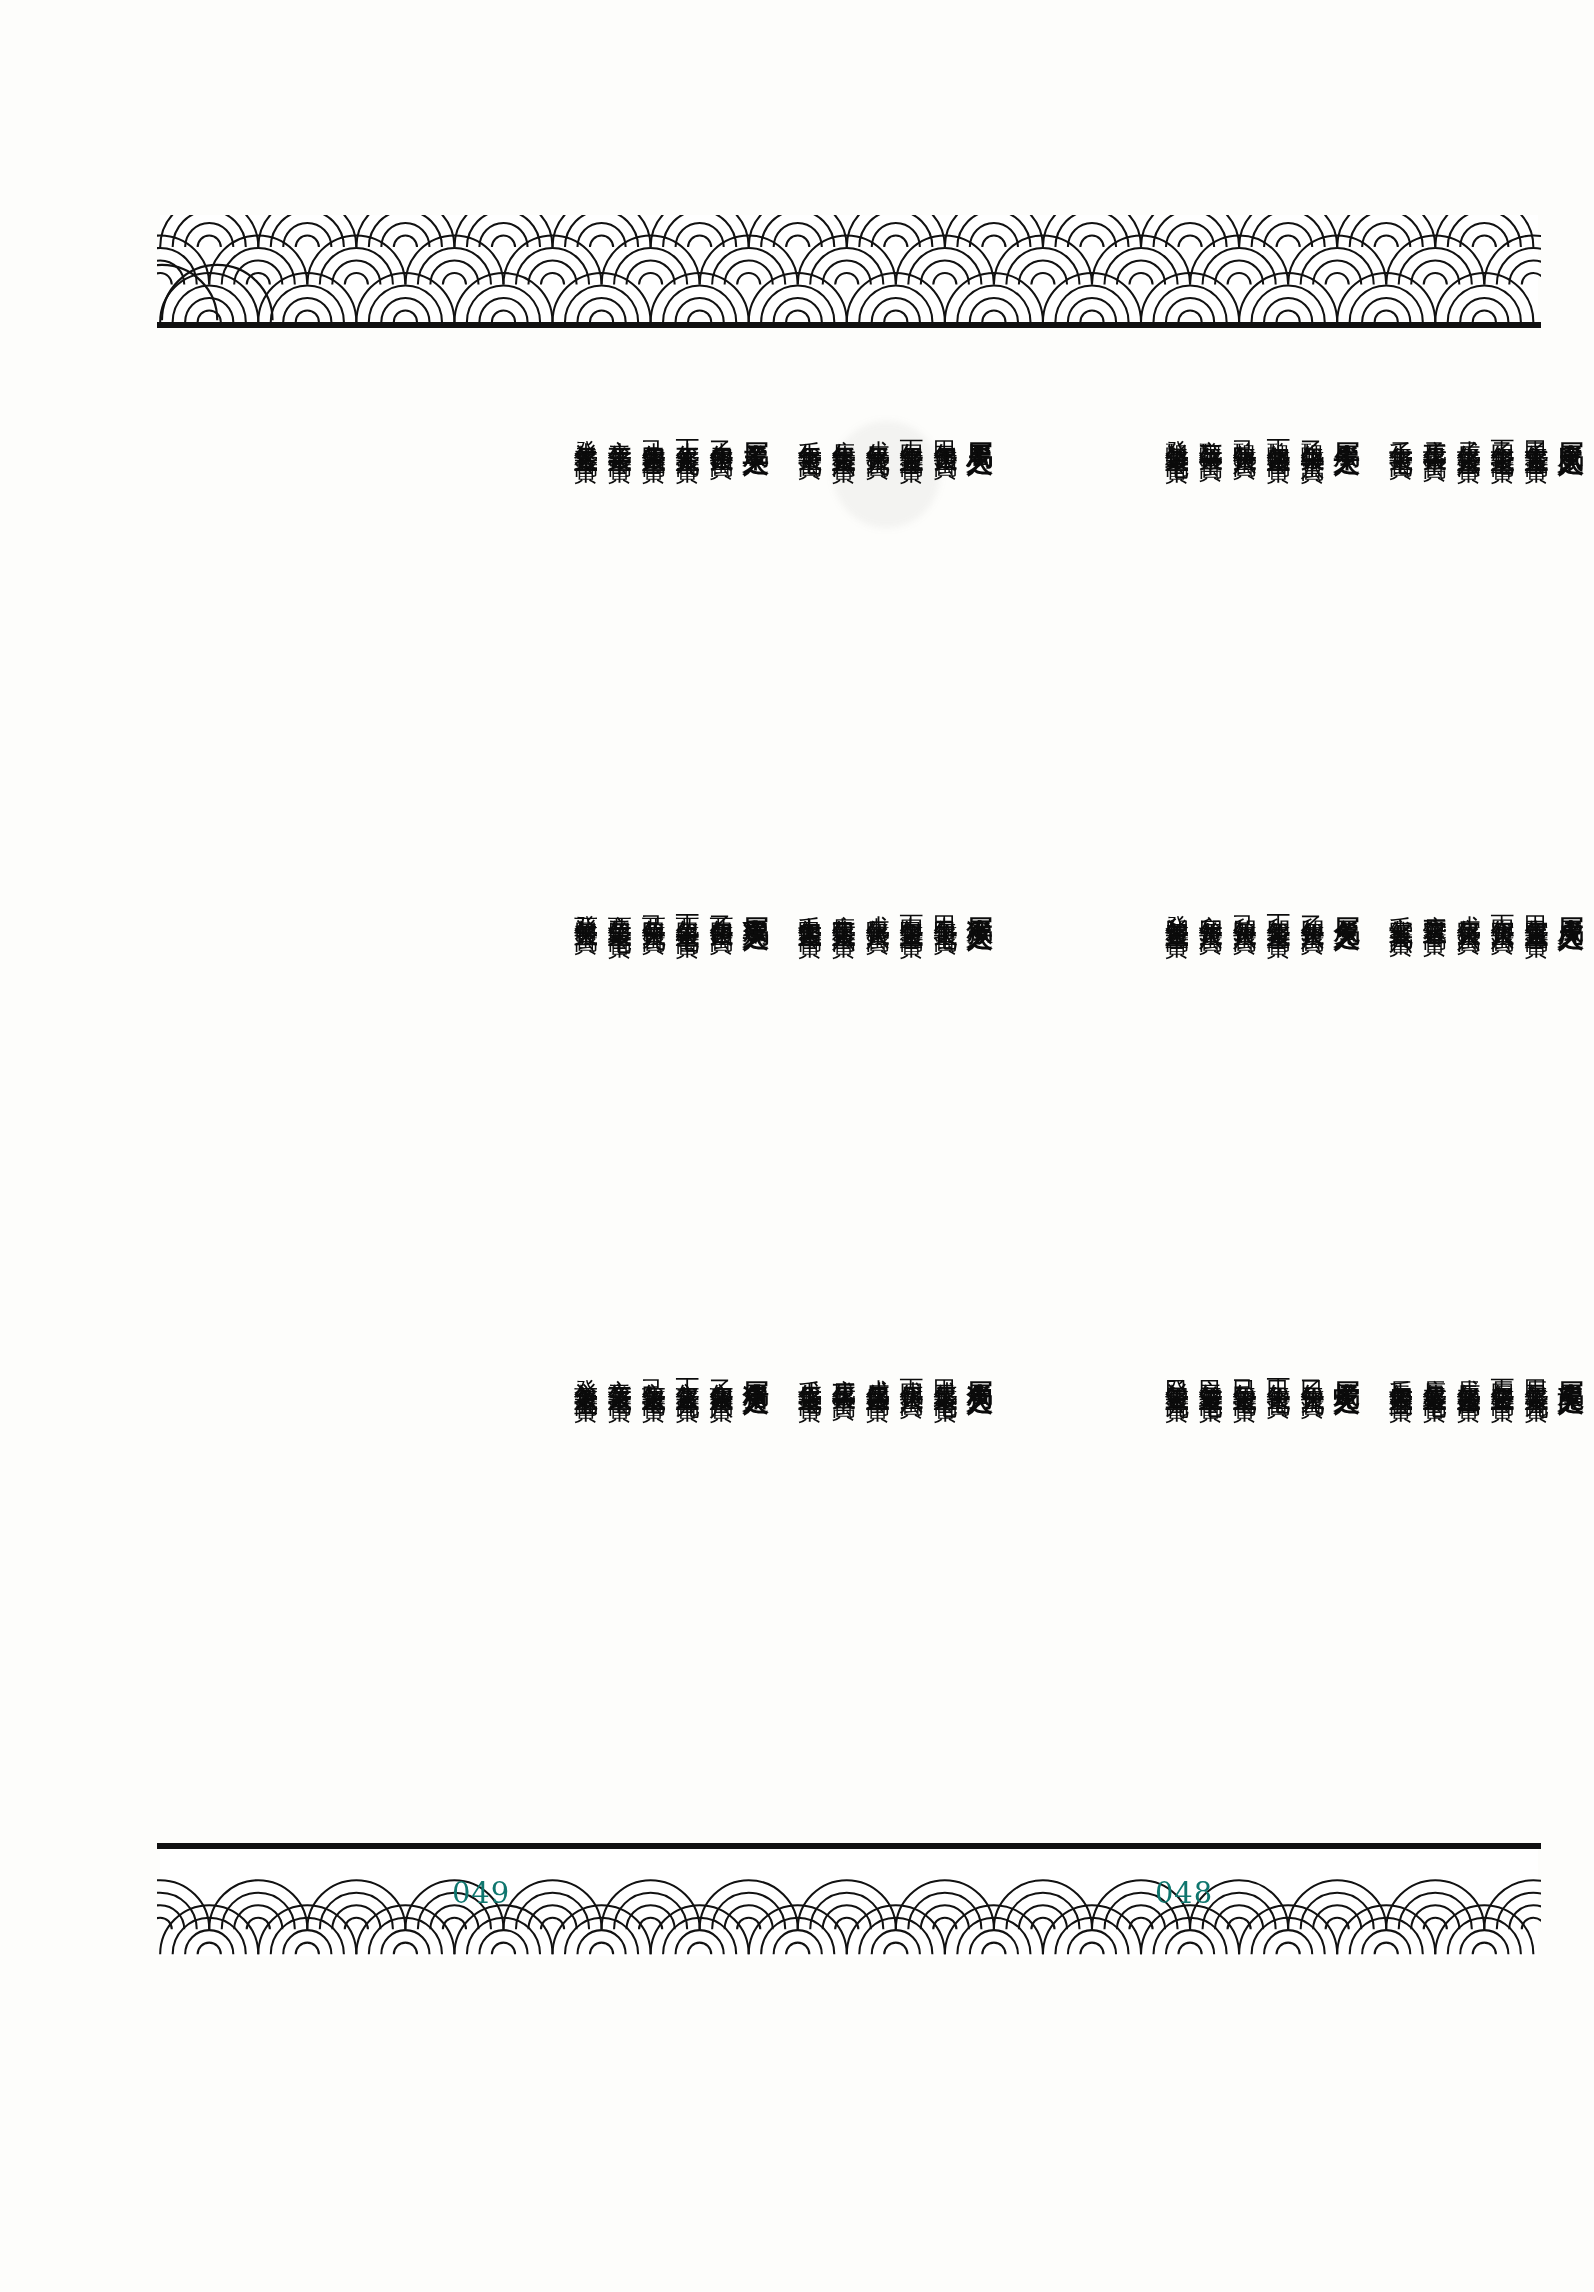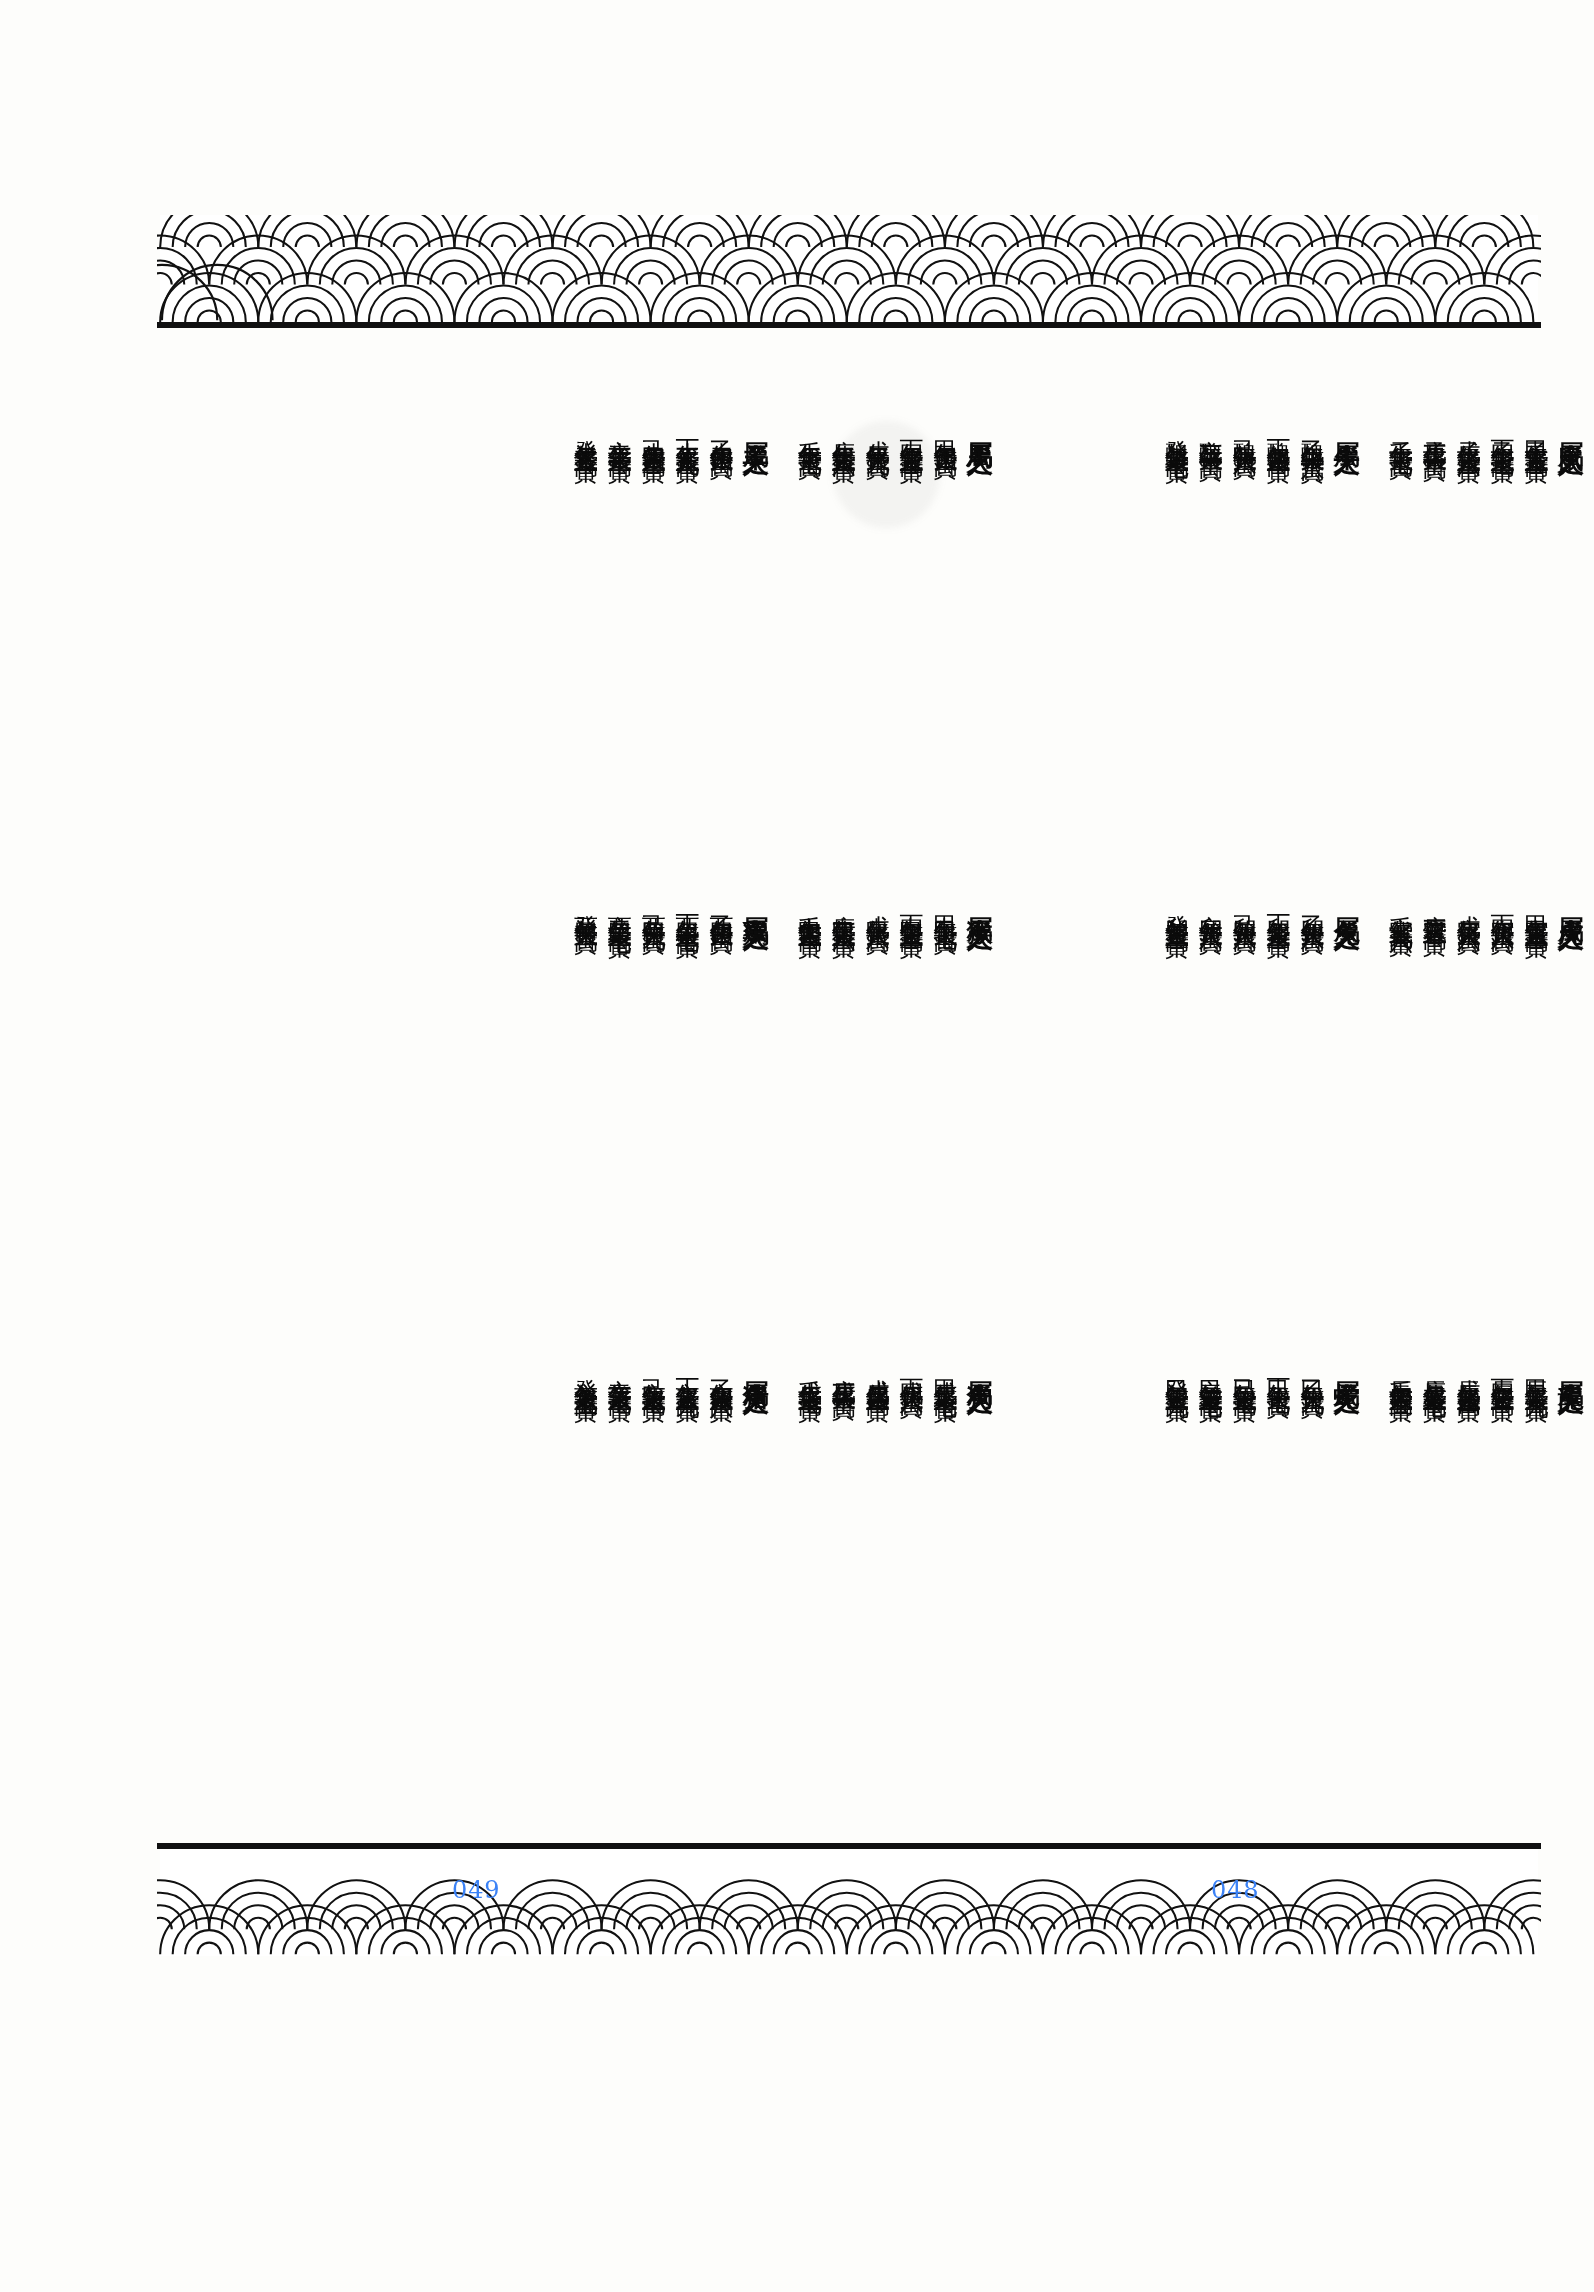--- a/index.html
+++ b/index.html
@@ -70,26 +70,26 @@
   .vcol.head {
     font-weight: bold;
     font-size: 26px;
     letter-spacing: 2.7px;
   }
 
   
   .folio {
     position: absolute;
     font-family: "DejaVu Serif", "Liberation Serif", serif;
-    font-size: 24px;
-    color: #3b82f6;
+    font-size: 29px;
+    color: #0f766e;
     letter-spacing: 0.9px;
   }
   .folio.left { left: 452px; top: 1876px; }
-  .folio.right { left: 1211px; top: 1876px; }
+  .folio.right { left: 1155px; top: 1876px; }
 
   
   .smudge {
     position: absolute;
     left: 833px;
     top: 421px;
     width: 107px;
     height: 107px;
     background: rgba(120,120,120,0.07);
     border-radius: 50%;

